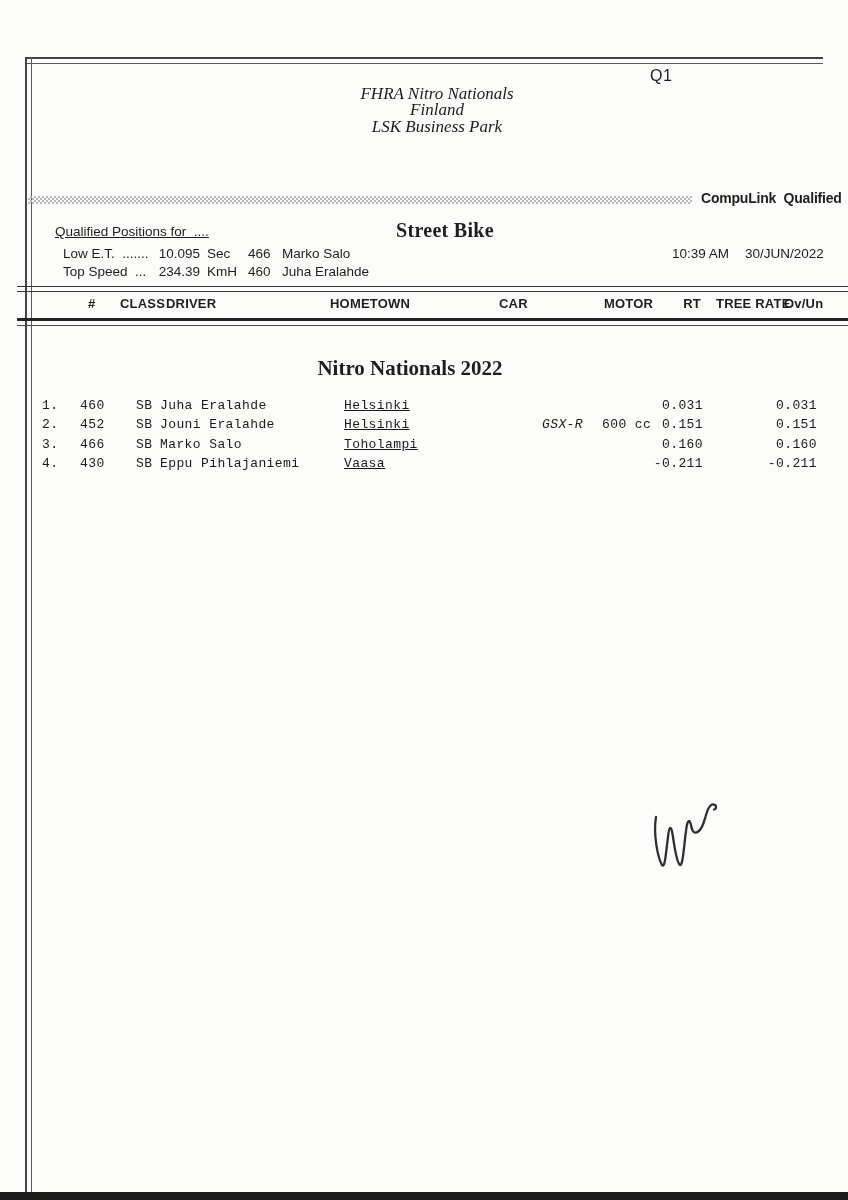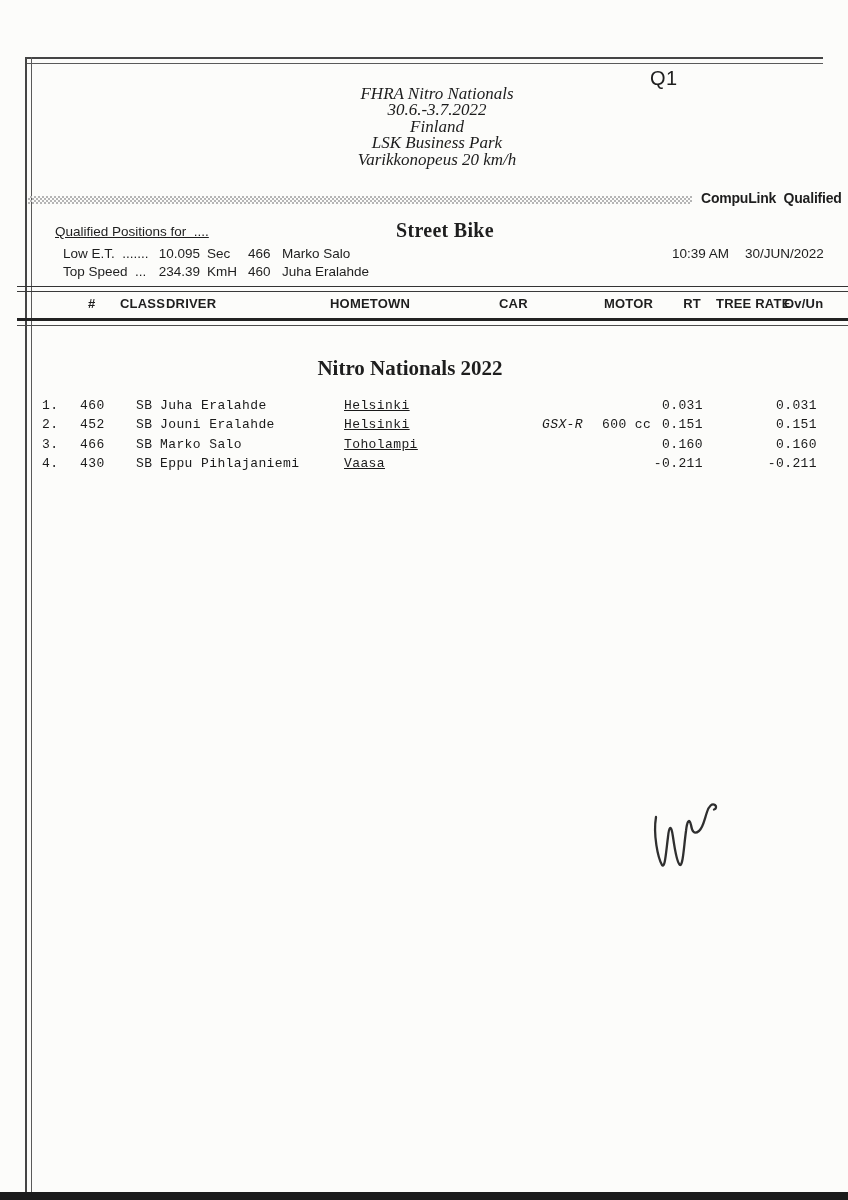--- a/index.html
+++ b/index.html
@@ -17,21 +17,21 @@
   .sep1{position:absolute;left:17px;top:286px;width:831px;height:4px;
         border-top:1px solid #333;border-bottom:1px solid #3a3a3a;}
   .sep2{position:absolute;left:17px;top:318px;width:831px;height:4px;
         border-top:3px solid #222;border-bottom:1px solid #4c4c4c;}
 
   
   .band{position:absolute;left:28px;top:196px;width:664px;height:8px;
         background-image:conic-gradient(#b5b5b5 25%,transparent 0 50%,#b5b5b5 0 75%,transparent 0);
         background-size:4px 4px;}
 
-  .q1{left:650px;top:67px;font-size:20px;letter-spacing:.5px;}
+  .q1{left:650px;top:67px;font-size:16px;letter-spacing:.5px;}
 
   .event-header{position:absolute;left:27px;top:86px;width:820px;text-align:center;
         font-family:"Liberation Serif",serif;font-style:italic;font-size:17px;
         line-height:16.4px;color:#1c1c1c;}
 
   .brand{left:701px;top:190px;font-size:14px;font-weight:600;letter-spacing:-.2px;}
 
   .qual-heading{left:55px;top:224px;font-size:13.5px;font-weight:500;text-decoration:underline;}
   .class-title{position:absolute;left:35px;top:219px;width:820px;text-align:center;
         font-family:"Liberation Serif",serif;font-weight:bold;font-size:20px;letter-spacing:.3px;}
@@ -65,24 +65,22 @@
 
 <div class="page">
 
   <div class="top-border"></div>
   <div class="left-border"></div>
 
   <span class="t q1">Q1</span>
 
   <div class="event-header">
     <div>FHRA Nitro Nationals</div>
-    <div>30.6.-3.7.2022</div>
     <div>Finland</div>
     <div>LSK Business Park</div>
-    <div>Varikkonopeus 20 km/h</div>
   </div>
 
   <div class="band"></div>
   <span class="t brand">CompuLink  Qualified</span>
 
   <span class="t qual-heading">Qualified Positions for  ....</span>
   <div class="class-title">Street Bike</div>
 
   <span class="t time">10:39 AM</span>
   <span class="t date">30/JUN/2022</span>

